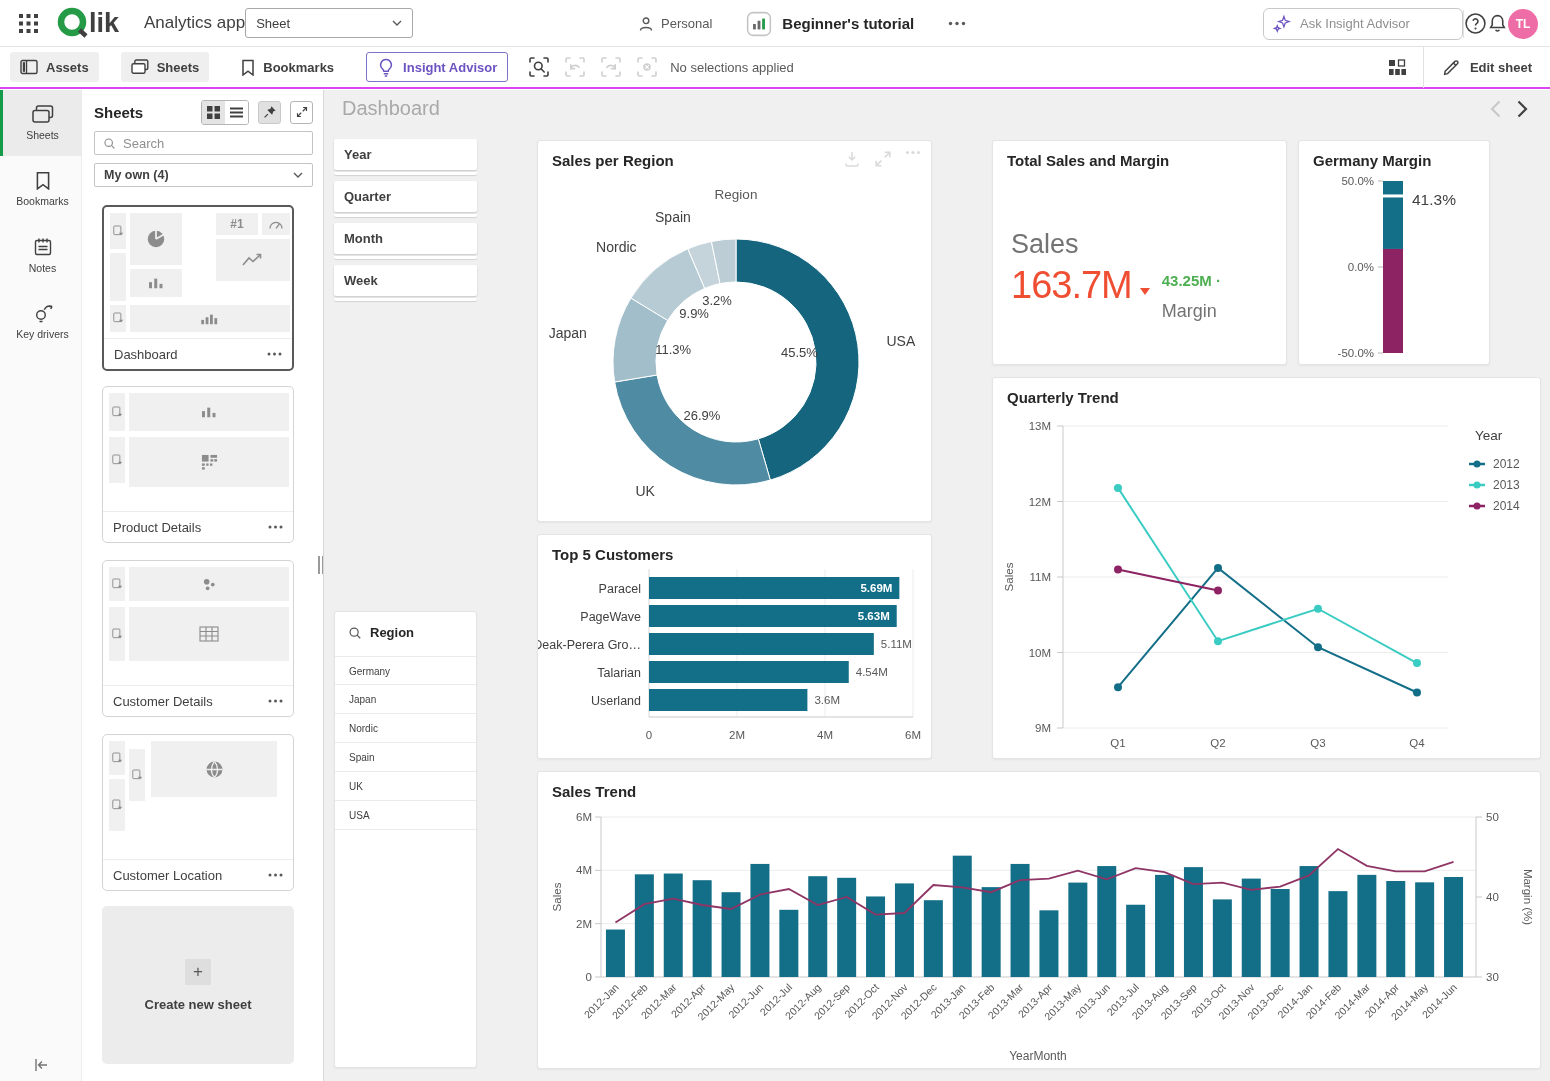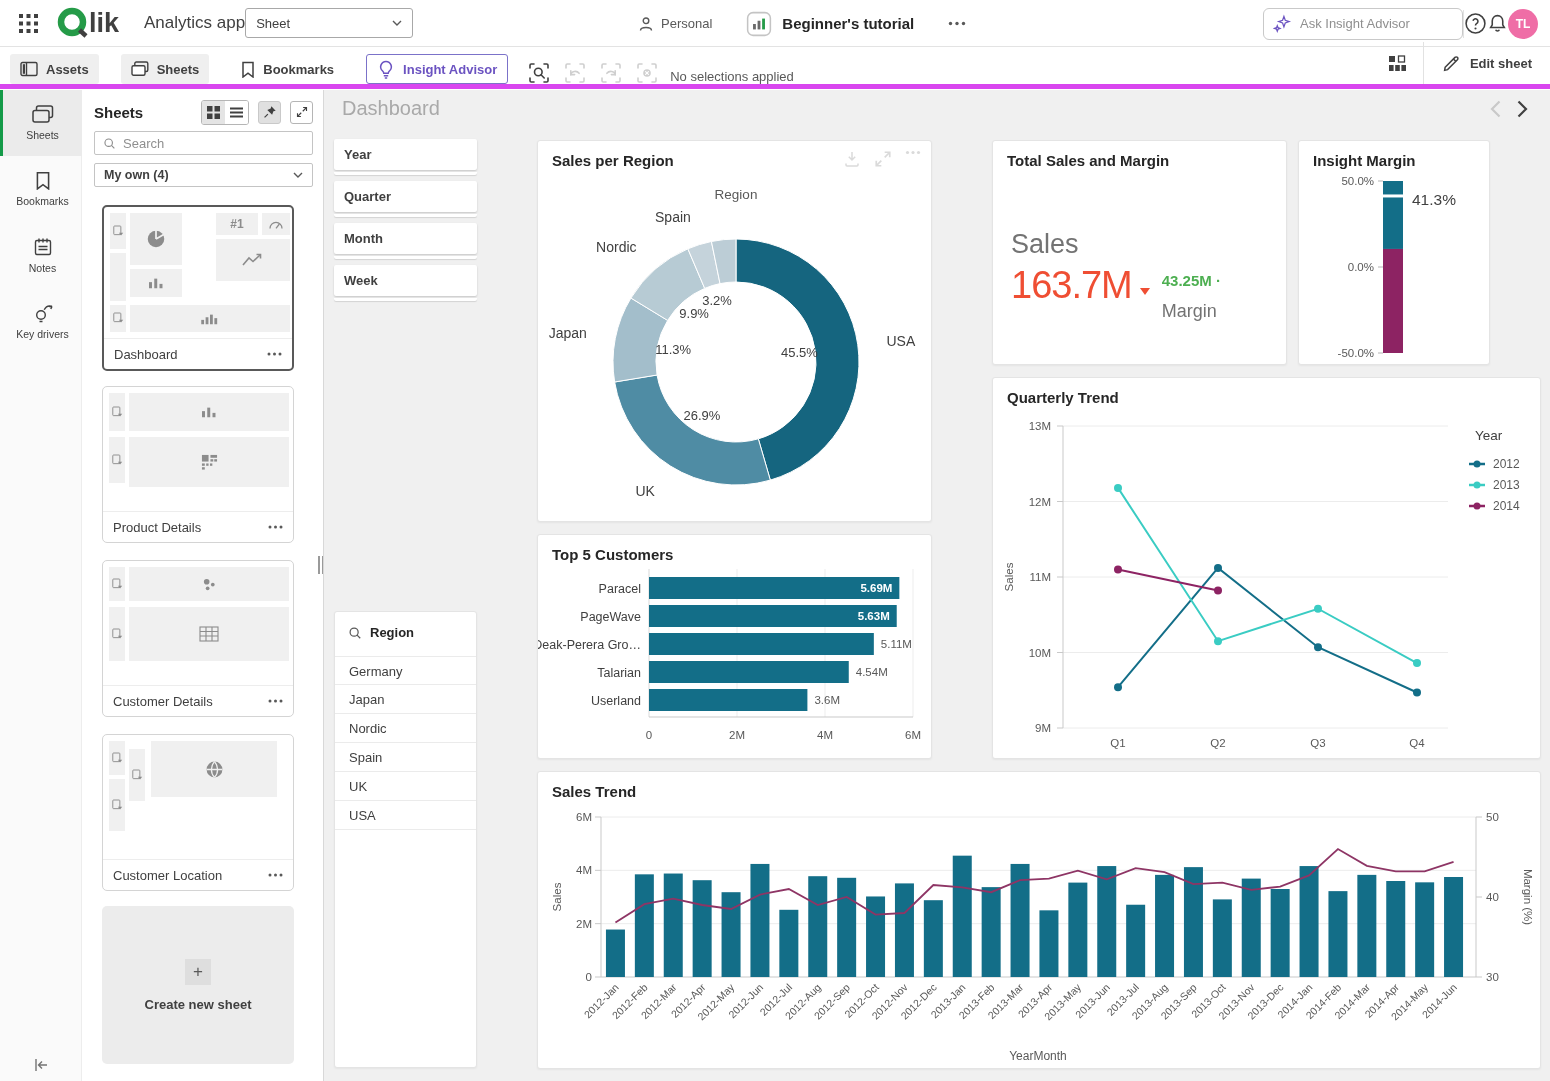--- a/index.html
+++ b/index.html
@@ -23,21 +23,21 @@
   .ask-input { width: 200px; height: 32px; border: 1px solid #c9c9c9; border-radius: 6px; display: flex; align-items: center; padding: 0 9px; gap: 8px; background:#fff; }
   .ask-input input { border: none; outline: none; font-size: 13px; color: #404040; width: 150px; font-family: inherit; }
   .ask-input input::placeholder { color: #8f8f8f; }
   .v-divider { width: 1px; height: 28px; background: #e2e2e2; }
   .icon-btn { display: flex; align-items: center; justify-content: center; cursor: pointer; }
   .avatar { width: 30px; height: 30px; border-radius: 50%; background: #EF6DA6; color: #fff; font-size: 12px; font-weight: 700;
             display: flex; align-items: center; justify-content: center; cursor: pointer; }
 
   
   .toolbar { position: absolute; left: 0; top: 47px; width: 100%; height: 42px; background: #fff;
-             border-bottom: 5px solid #d946ef; display: flex; align-items: flex-end; }
+             border-bottom: 2px solid #d946ef; display: flex; align-items: center; }
   .tb-btn { height: 30px; border-radius: 3px; display: flex; align-items: center; gap: 8px; padding: 0 10px;
             font-size: 13px; font-weight: 600; color: #404040; cursor: pointer; background: transparent; border: none; font-family: inherit; }
   .tb-btn.gray { background: #efefef; }
   .tb-btn.insight { border: 1px solid #7B72C9; color: #6B53C1; margin-left: 22px; background: #fff; }
   .sel-icons { display: flex; align-items: center; gap: 14px; margin-left: 20px; }
   .sel-status { margin-left: 12px; font-size: 13px; color: #595959; }
   .toolbar-right { margin-left: auto; display: flex; align-items: center; height: 42px; }
   .edit-btn { display: flex; align-items: center; gap: 9px; font-size: 13px; font-weight: 600; color: #404040;
               padding: 0 18px; height: 42px; cursor: pointer; }
 
@@ -92,21 +92,21 @@
   .card { position: absolute; background: #fff; border: 1px solid #e4e4e4; border-radius: 3px; box-shadow: 0 1px 2px rgba(0,0,0,.05); }
   .viz-title { position: absolute; left: 14px; top: 11px; font-size: 15px; font-weight: 700; color: #262626; z-index: 3; }
   .hover-icons { position: absolute; right: 10px; top: 9px; display: flex; gap: 13px; z-index: 3; }
   .chart-host { position: absolute; inset: 0; }
   .chart-host svg { position: absolute; left: 0; top: 0; }
 
   
   .region-head { position: absolute; left: 13px; top: 13px; display: flex; align-items: center; gap: 8px; }
   .region-title { font-size: 13px; font-weight: 700; color: #262626; }
   .region-list { position: absolute; left: 0; right: 0; top: 44px; }
-  .region-row { height: 29px; line-height: 29px; padding-left: 14px; font-size: 13px; color: #404040;
+  .region-row { height: 29px; line-height: 29px; padding-left: 14px; font-size: 10px; color: #404040;
                 border-bottom: 1px solid #ebebeb; cursor: pointer; }
   .region-row:first-child { border-top: 1px solid #ebebeb; }
 
   
   .kpi-body { position: absolute; left: 18px; top: 88px; }
   .kpi-dim { font-size: 27px; color: #737373; }
   .kpi-row { display: flex; align-items: flex-start; margin-top: 4px; }
   .kpi-value { font-size: 38px; color: #EF4E33; letter-spacing: -1px; }
   .kpi-tri { width: 0; height: 0; border-left: 5px solid transparent; border-right: 5px solid transparent;
              border-top: 7px solid #EF4E33; margin: 24px 6px 0 8px; }
@@ -670,21 +670,21 @@
           <span class="kpi-tri"></span>
           <span class="kpi-margin">
             <div class="kpi-margin-val">43.25M ·</div>
             <div class="kpi-margin-lab">Margin</div>
           </span>
         </div>
       </div>
     </div>
 
     <div class="card" style="left:974px;top:50px;width:192px;height:225px">
-      <div class="viz-title">Insight Margin</div>
+      <div class="viz-title">Germany Margin</div>
       <div class="chart-host" id="gauge-chart">
           <svg width="192" height="225">
             <rect x="84" y="40" width="20" height="67.94" fill="#136E88"></rect>
             <rect x="84" y="107.94" width="20" height="104.06" fill="#8D2363"></rect>
             <line x1="79" y1="40" x2="84" y2="40" stroke="#b5b5b5"></line>
             <text x="75" y="44" font-size="11.5" fill="#595959" text-anchor="end">50.0%</text>
             <line x1="79" y1="126" x2="84" y2="126" stroke="#b5b5b5"></line>
             <text x="75" y="130" font-size="11.5" fill="#595959" text-anchor="end">0.0%</text>
             <line x1="79" y1="212" x2="84" y2="212" stroke="#b5b5b5"></line>
             <text x="75" y="216" font-size="11.5" fill="#595959" text-anchor="end">-50.0%</text>

